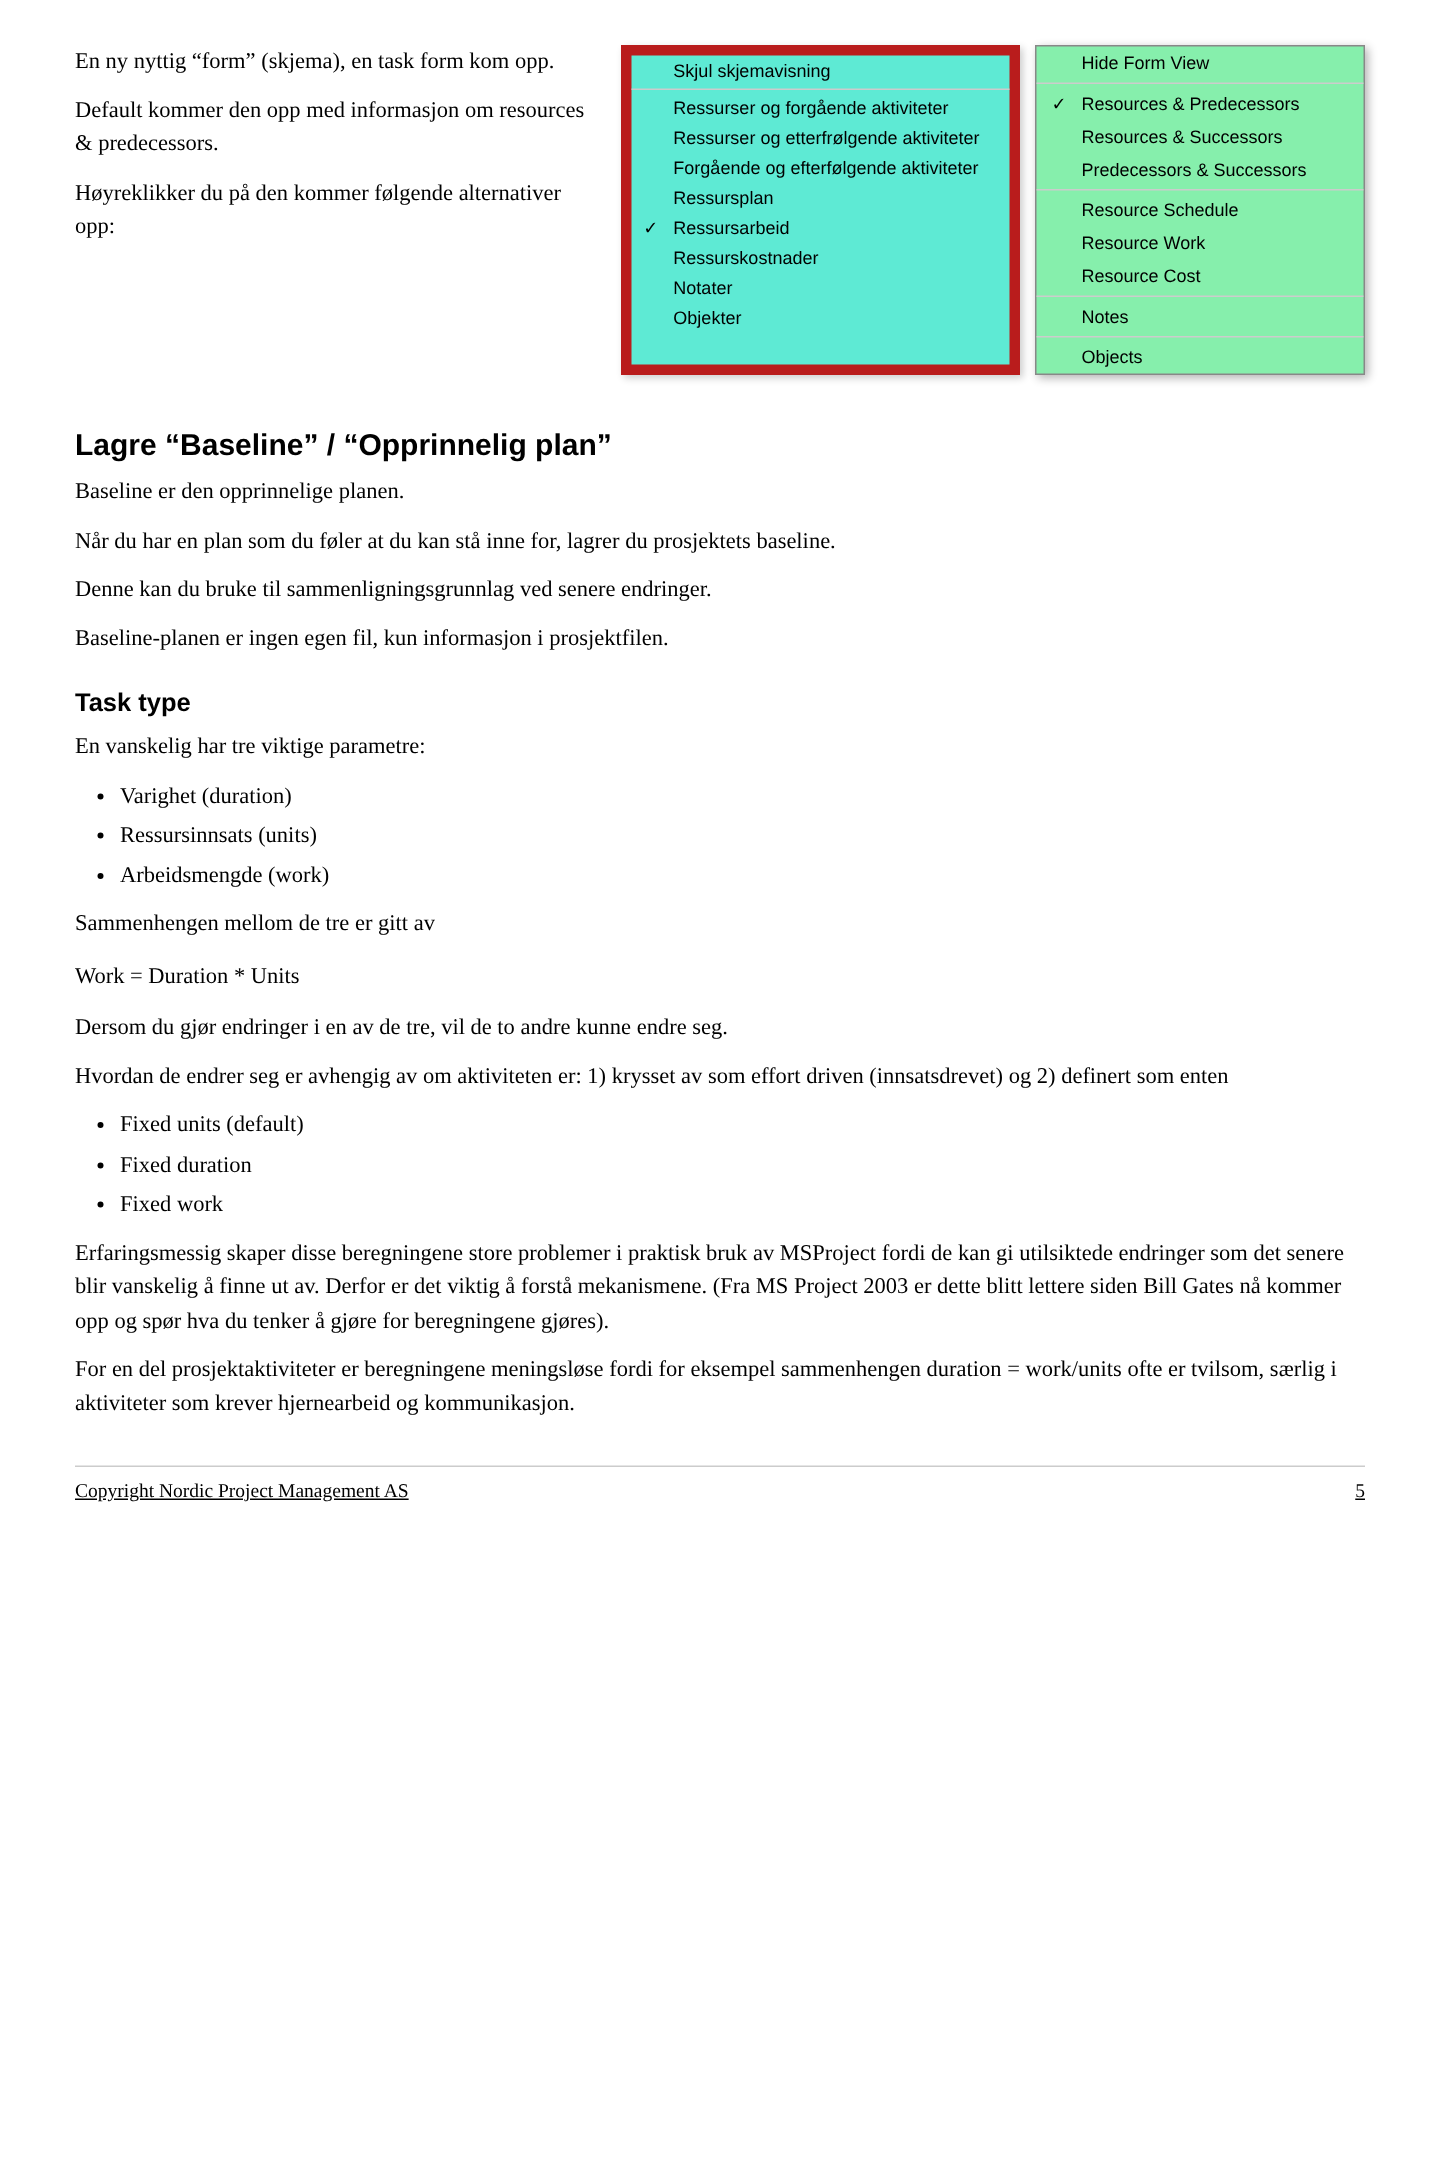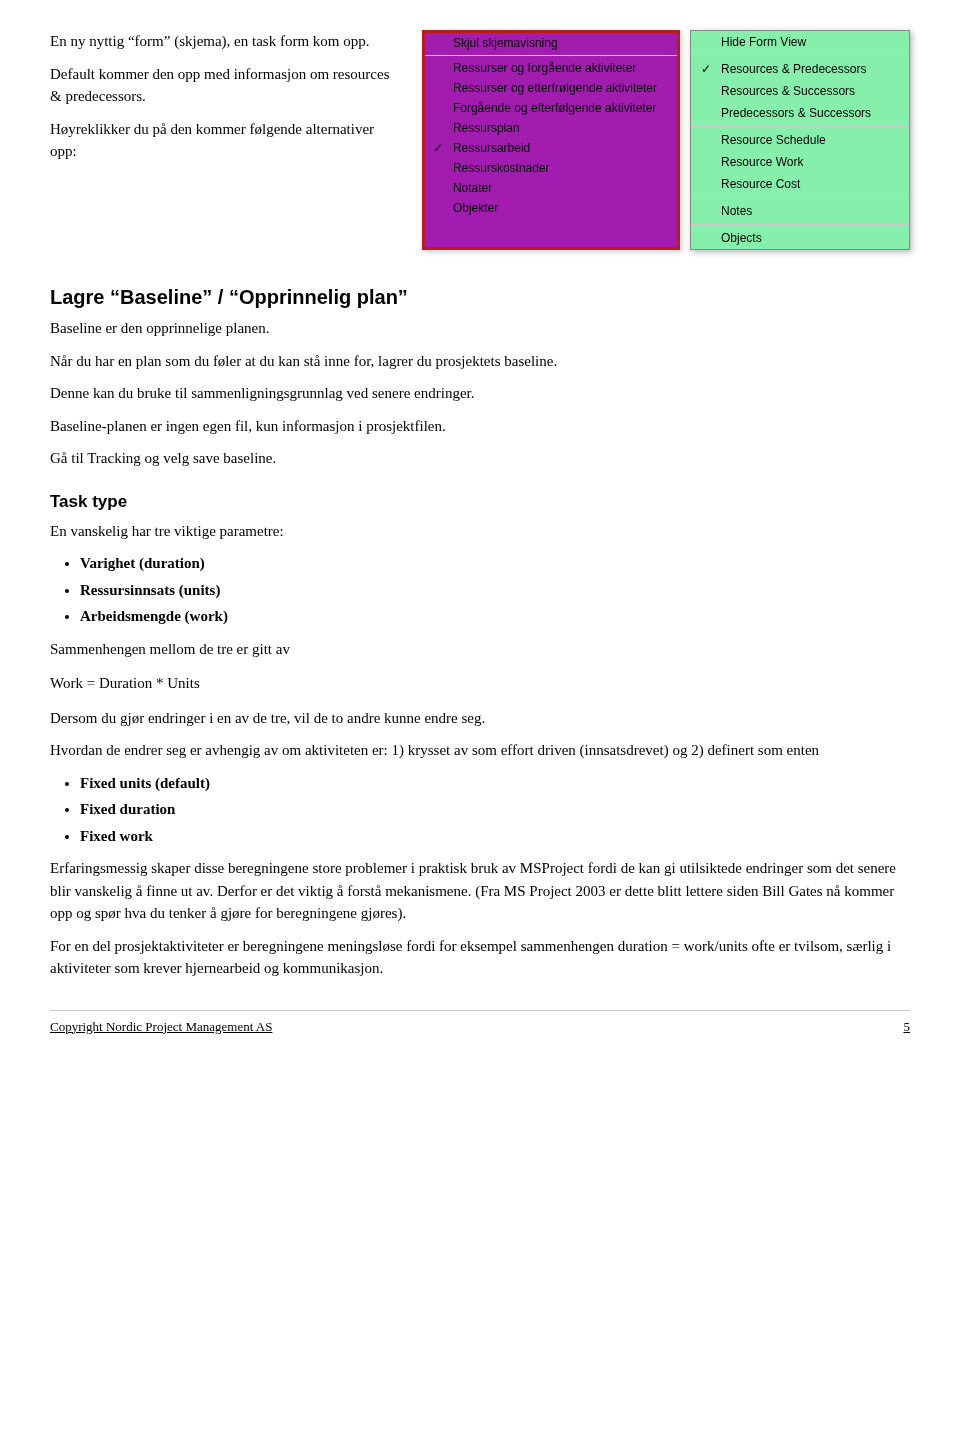--- a/index.html
+++ b/index.html
@@ -29,22 +29,22 @@
       display: flex;
       gap: 10px;
       margin-top: 0;
     }
     p {
       margin-bottom: 10px;
       line-height: 1.5;
     }
     
     .context-menu {
-      border: 3px solid #b91c1c;
-      background: #a21caf;
+      border: 7px solid #b91c1c;
+      background: #5eead4;
       min-width: 200px;
       font-family: Arial, sans-serif;
       font-size: 12px;
       box-shadow: 2px 2px 5px rgba(0,0,0,0.2);
     }
     .context-menu-item {
       padding: 3px 20px 3px 28px;
       cursor: pointer;
       position: relative;
       white-space: nowrap;
@@ -99,21 +99,20 @@
       margin-top: 22px;
       margin-bottom: 8px;
     }
     ul {
       margin-left: 30px;
       margin-bottom: 10px;
     }
     ul li {
       margin-bottom: 4px;
       line-height: 1.5;
-      font-weight: bold;
     }
     .formula {
       margin: 12px 0;
       font-style: normal;
     }
     .footer-static {
       display: flex;
       justify-content: space-between;
       margin-top: 30px;
       border-top: 1px solid #ccc;
@@ -164,21 +163,20 @@
         <div class="context-menu-right-item">Objects</div>
       </div>
     </div>
   </div>
 
   <h2>Lagre “Baseline” / “Opprinnelig plan”</h2>
   <p>Baseline er den opprinnelige planen.</p>
   <p>Når du har en plan som du føler at du kan stå inne for, lagrer du prosjektets baseline.</p>
   <p>Denne kan du bruke til sammenligningsgrunnlag ved senere endringer.</p>
   <p>Baseline-planen er ingen egen fil, kun informasjon i prosjektfilen.</p>
-  <p>Gå til Tracking og velg save baseline.</p>
 
   <h3>Task type</h3>
   <p>En vanskelig har tre viktige parametre:</p>
   <ul>
     <li>Varighet (duration)</li>
     <li>Ressursinnsats (units)</li>
     <li>Arbeidsmengde (work)</li>
   </ul>
 
   <p>Sammenhengen mellom de tre er gitt av</p>

